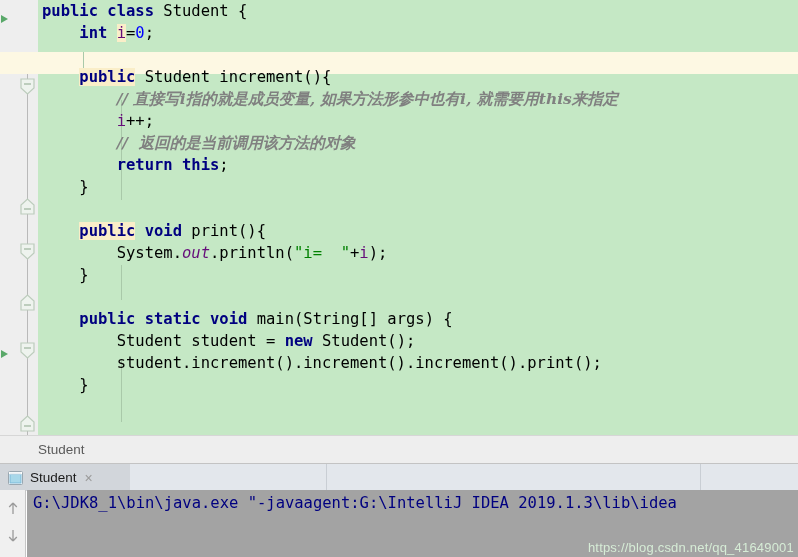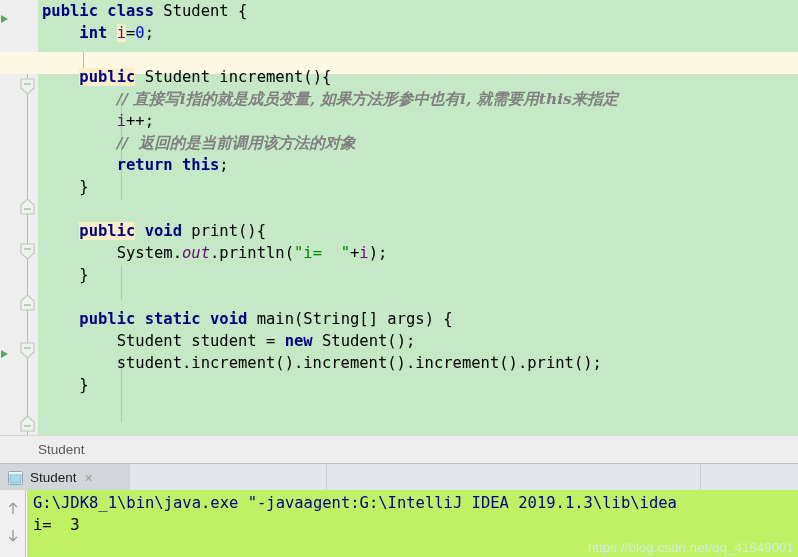--- a/index.html
+++ b/index.html
@@ -106,21 +106,21 @@
 
   .console-gutter {
     position: absolute; left: 0; top: 27px; width: 26px; height: 67px;
     background: #f0f0f0;
     border-right: 1px solid #c6c6c6;
   }
   .arrow-btn { position: absolute; left: 7px; width: 12px; height: 14px; }
 
   .console {
     position: absolute; left: 27px; top: 27px; width: 771px; height: 67px;
-    background: #bef264;
+    background: #a3a3a3;
     font-family: "DejaVu Sans Mono", monospace;
     font-size: 15.5px; line-height: 22px; white-space: pre;
     padding-top: 2px; padding-left: 6px;
     overflow: hidden;
   }
   .console .out-cmd { color: #000080; display: block; height: 22px; }
   .console .out-res { color: #000000; display: block; height: 22px; }
 
   .watermark {
     position: absolute; right: 4px; bottom: 2px;
@@ -214,18 +214,18 @@
           <path d="M6 2 L6 13 M6 2 L2.2 6 M6 2 L9.8 6" stroke="#9a9a9a" stroke-width="1.3" fill="none"></path>
         </svg>
       </span>
       <span class="arrow-btn" style="top:38px;">
         <svg width="12" height="14" viewBox="0 0 12 14">
           <path d="M6 12 L6 1 M6 12 L2.2 8 M6 12 L9.8 8" stroke="#9a9a9a" stroke-width="1.3" fill="none"></path>
         </svg>
       </span>
     </div>
 
-    <div class="console" id="console-body"><span class="out-cmd">G:\JDK8_1\bin\java.exe "-javaagent:G:\IntelliJ IDEA 2019.1.3\lib\idea</span><span class="out-res">i=  3</span></div>
+    <div class="console" id="console-body"><span class="out-cmd">G:\JDK8_1\bin\java.exe "-javaagent:G:\IntelliJ IDEA 2019.1.3\lib\idea</span></div>
 
     <span class="watermark">https://blog.csdn.net/qq_41649001</span>
   </div>
 
 </div>
 
 </body></html>

